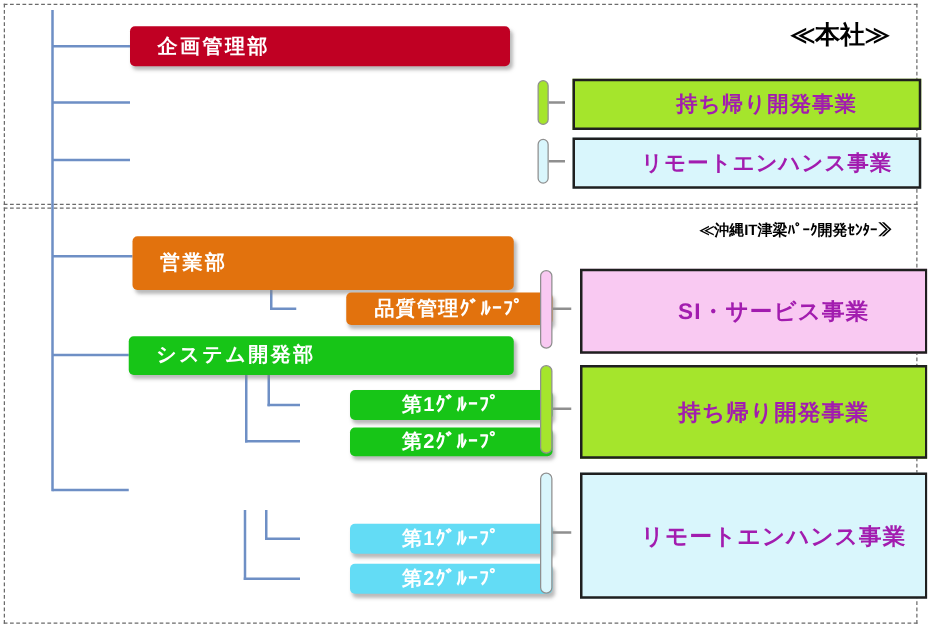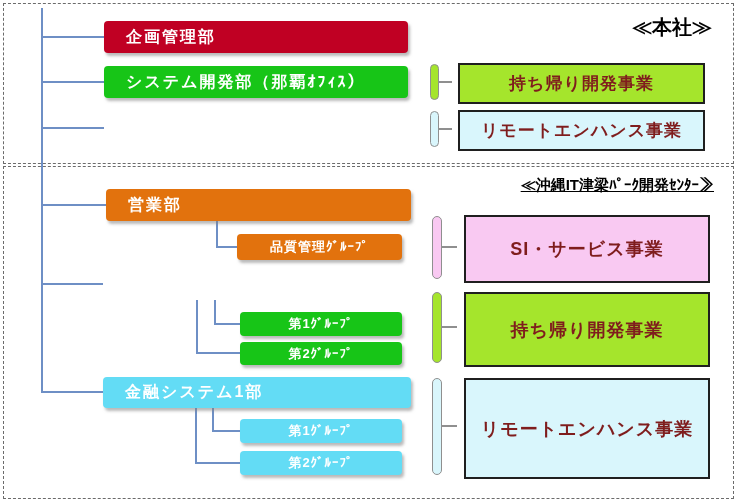--- a/index.html
+++ b/index.html
@@ -6,41 +6,41 @@
   .canvas {
     position:relative; width:742px; height:504px; background:#ffffff;
     font-family:"Liberation Sans", sans-serif; overflow:hidden;
   }
   .sect { position:absolute; border:1px dashed #6b6b6b; background:transparent; }
   #sect-hq   { left:3px; top:3px;   width:729px; height:159px; }
   #sect-park { left:3px; top:166px; width:729px; height:331px; }
 
   .sect-label { position:absolute; font-weight:bold; color:#000; white-space:nowrap; }
   #hq-label   { top:14px;  right:30px; font-size:20px; }
-  #park-label { top:176px; right:28px; font-size:15px;text-decoration:underline; }
+  #park-label { top:176px; right:28px; font-size:12px; }
 
   .line { position:absolute; background:#6E8FC5; }
 
   .dept {
     position:absolute; border-radius:4px; color:#ffffff; font-weight:bold;
     display:flex; align-items:center; white-space:nowrap;
     box-shadow:2px 3px 3px rgba(130,130,130,0.55);
   }
   .dept.main { font-size:16px; letter-spacing:2px; padding-left:22px; }
-  .dept.sub  { font-size:13px; letter-spacing:1px; justify-content:center; }
+  .dept.sub  { font-size:16px; letter-spacing:1px; justify-content:center;margin-left:40px; }
 
   .bg-red    { background:#C00023; }
   .bg-green  { background:#17C517; }
   .bg-cyan   { background:#63DCF5; }
   .bg-orange { background:#E2720D; }
 
   .biz {
-    position:absolute; border:2px solid #1f1f1f; color:#7f1d1d;
+    position:absolute; border:2px solid #1f1f1f; color:#a21caf;
     display:flex; align-items:center; justify-content:center;
-    font-size:17px; font-weight:600; letter-spacing:1px; white-space:nowrap;
+    font-size:17px; font-weight:600; letter-spacing:1px; white-space:nowrap;padding-left:32px;
   }
   .bg-ygreen { background:#A5E52C; }
   .bg-lcyan  { background:#D9F6FC; }
   .bg-pink   { background:#F9C9F2; }
 
   .brace { position:absolute; border:1px solid #8f8f8f; border-radius:6px; box-sizing:border-box; }
   .tick  { position:absolute; background:#8f8f8f; height:2px; }
 </style>
 </head>
 <body>
@@ -68,37 +68,36 @@
   <div class="line" style="left:214px; top:323px; width:26px; height:2px;"></div>
   <div class="line" style="left:196px; top:300px; width:2px; height:54px;"></div>
   <div class="line" style="left:196px; top:352px; width:44px; height:2px;"></div>
 
   <div class="line" style="left:212px; top:408px; width:2px; height:24px;"></div>
   <div class="line" style="left:212px; top:430px; width:28px; height:2px;"></div>
   <div class="line" style="left:195px; top:408px; width:2px; height:56px;"></div>
   <div class="line" style="left:195px; top:462px; width:45px; height:2px;"></div>
 
   <div class="dept main bg-red" style="left:104px; top:21px;  width:282px; height:32px;">企画管理部</div>
-  <div class="dept main bg-green" style="left:104px; top:66px;  width:282px; height:32px;">システム開発部（那覇ｵﾌｨｽ）</div>
 
   <div class="brace bg-ygreen" style="left:430px; top:64px;  width:9px; height:36px;"></div>
   <div class="tick" style="left:439px; top:81px; width:13px;"></div>
   <div class="biz bg-ygreen" style="left:458px; top:63px; width:243px; height:37px;">持ち帰り開発事業</div>
 
   <div class="brace bg-lcyan" style="left:430px; top:111px; width:9px; height:36px;"></div>
   <div class="tick" style="left:439px; top:128px; width:13px;"></div>
   <div class="biz bg-lcyan" style="left:458px; top:110px; width:243px; height:37px;">リモートエンハンス事業</div>
 
-  <div class="dept main bg-orange" style="left:106px; top:189px; width:283px; height:32px;">営業部</div>
+  <div class="dept main bg-orange" style="left:106px; top:189px; width:283px; height:43px;">営業部</div>
   <div class="dept sub bg-orange" style="left:237px; top:234px; width:165px; height:26px;">品質管理ｸﾞﾙｰﾌﾟ</div>
 
+  <div class="dept main bg-green" style="left:103px; top:269px; width:286px; height:31px;">システム開発部</div>
   <div class="dept sub bg-green" style="left:240px; top:312px; width:162px; height:24px;">第1ｸﾞﾙｰﾌﾟ</div>
   <div class="dept sub bg-green" style="left:240px; top:342px; width:162px; height:23px;">第2ｸﾞﾙｰﾌﾟ</div>
 
-  <div class="dept main bg-cyan" style="left:103px; top:377px; width:286px; height:31px;">金融システム1部</div>
   <div class="dept sub bg-cyan" style="left:240px; top:419px; width:162px; height:24px;">第1ｸﾞﾙｰﾌﾟ</div>
   <div class="dept sub bg-cyan" style="left:240px; top:451px; width:162px; height:24px;">第2ｸﾞﾙｰﾌﾟ</div>
 
   <div class="brace bg-pink" style="left:432px; top:216px; width:10px; height:63px;"></div>
   <div class="tick" style="left:442px; top:246px; width:15px;"></div>
   <div class="biz bg-pink" style="left:464px; top:215px; width:242px; height:64px; font-size:18px;">SI・サービス事業</div>
 
   <div class="brace bg-ygreen" style="left:432px; top:292px; width:10px; height:71px;"></div>
   <div class="tick" style="left:442px; top:326px; width:15px;"></div>
   <div class="biz bg-ygreen" style="left:464px; top:292px; width:242px; height:71px; font-size:18px;">持ち帰り開発事業</div>

